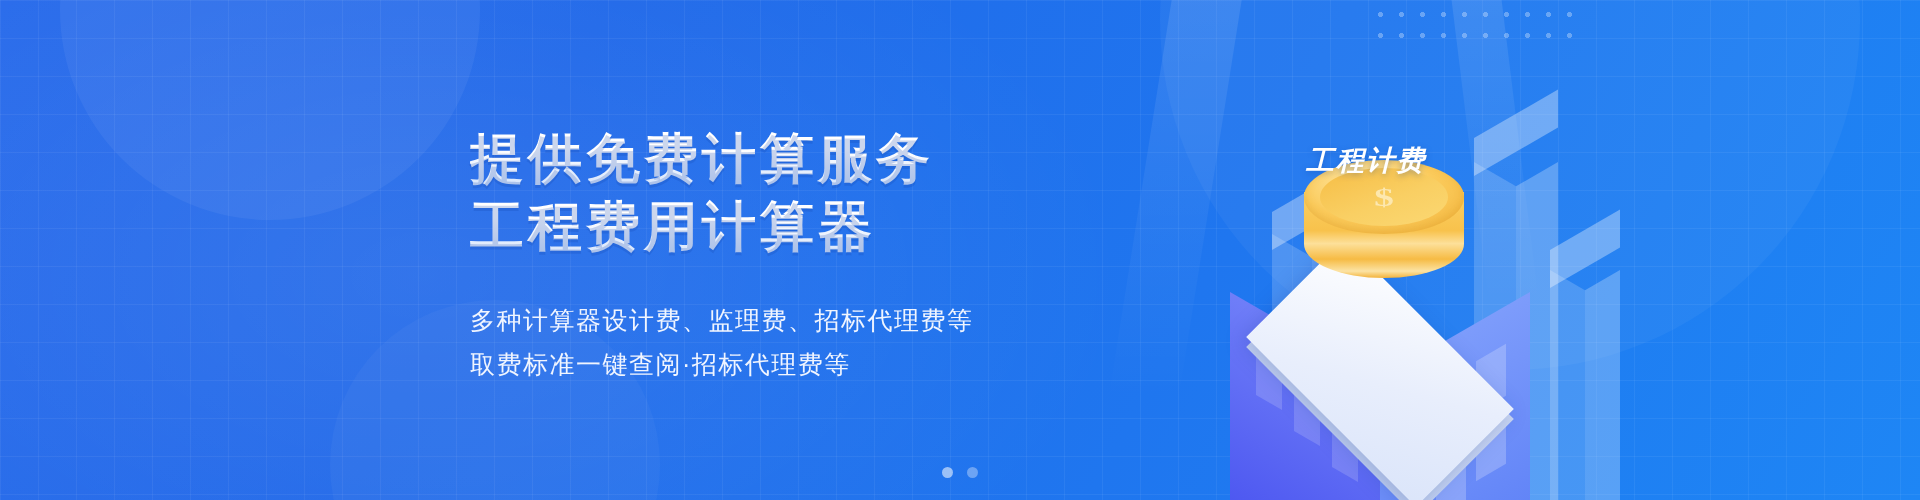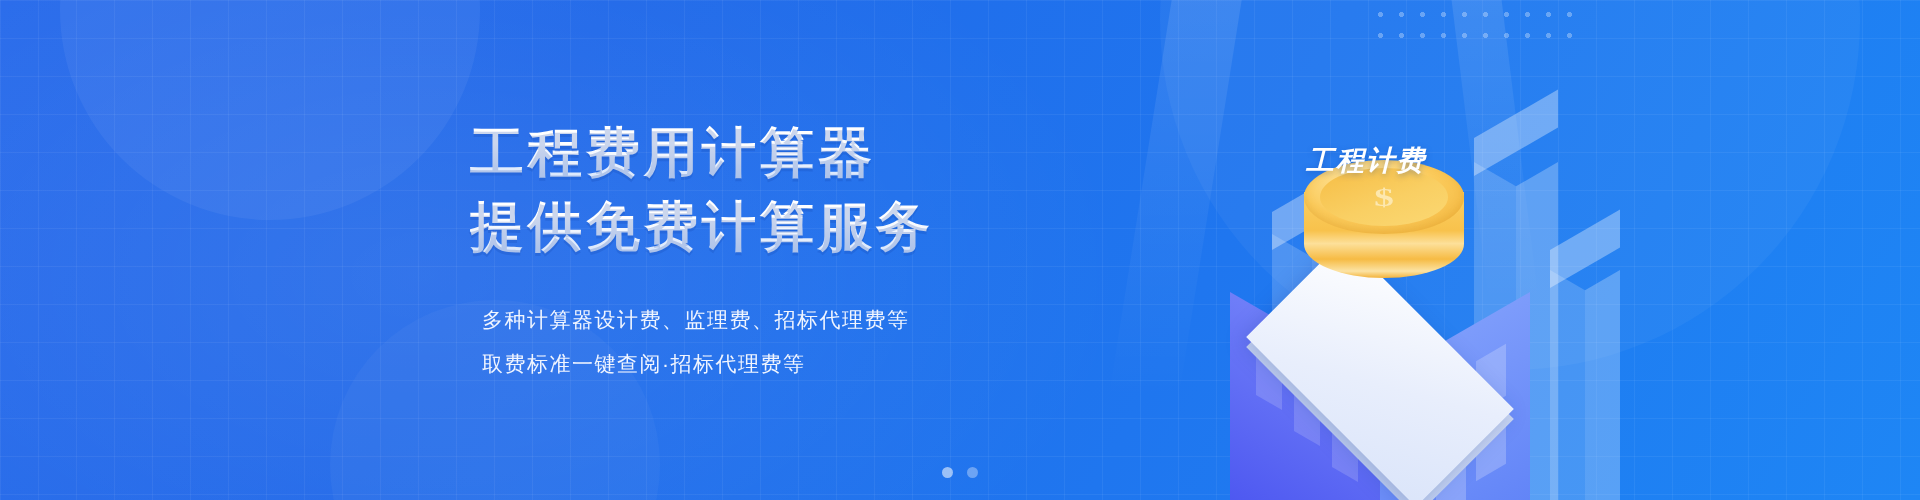--- a/index.html
+++ b/index.html
@@ -107,26 +107,25 @@
     white-space: nowrap;
   }
   .headline.line2 { margin-top: 6px; }
 
   .sub-list {
     margin: 38px 0 0 0;
     padding: 0;
     list-style: none;
   }
   .sub-line {
-    font-size: 21px;
+    font-size: 25px;
     line-height: 44px;
     letter-spacing: 1.5px;
     color: #f0f5ff;
     white-space: nowrap;
-    margin-left: 12px;
   }
 
   
   .illustration {
     position: absolute;
     left: 1080px;
     top: 20px;
     width: 560px;
     height: 480px;
   }
@@ -296,22 +295,22 @@
   <div class="glow-sweep"></div>
   <div class="circle circle-topleft"></div>
   <div class="circle circle-center"></div>
   <div class="circle circle-bottomleft"></div>
 
   <div class="dot-grid"></div>
   <div class="light-beam b1"></div>
   <div class="light-beam b2"></div>
 
   <div class="copy">
+    <h1 class="headline line2">提供免费计算服务</h1>
     <h1 class="headline line1">工程费用计算器</h1>
-    <h1 class="headline line2">提供免费计算服务</h1>
     <ul class="sub-list">
       <li class="sub-line">多种计算器设计费、监理费、招标代理费等</li>
       <li class="sub-line">取费标准一键查阅·招标代理费等</li>
     </ul>
   </div>
 
   <div class="illustration">
 
     <div class="iso-bar bar-a">
       <div class="face-left"></div>

